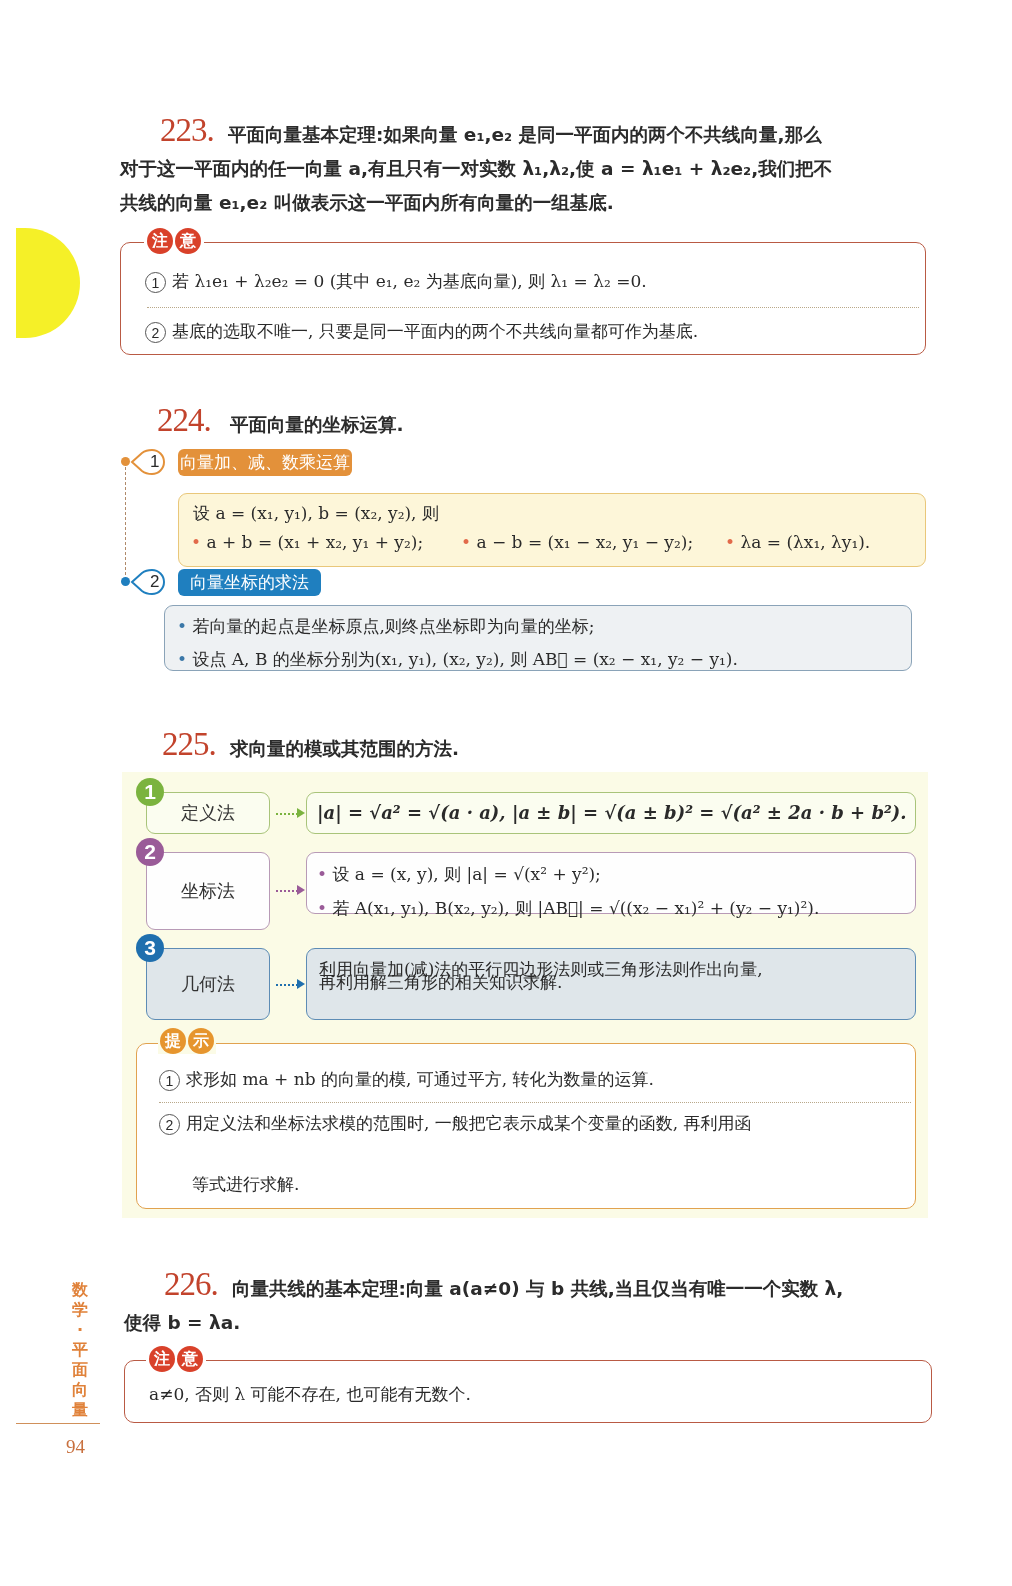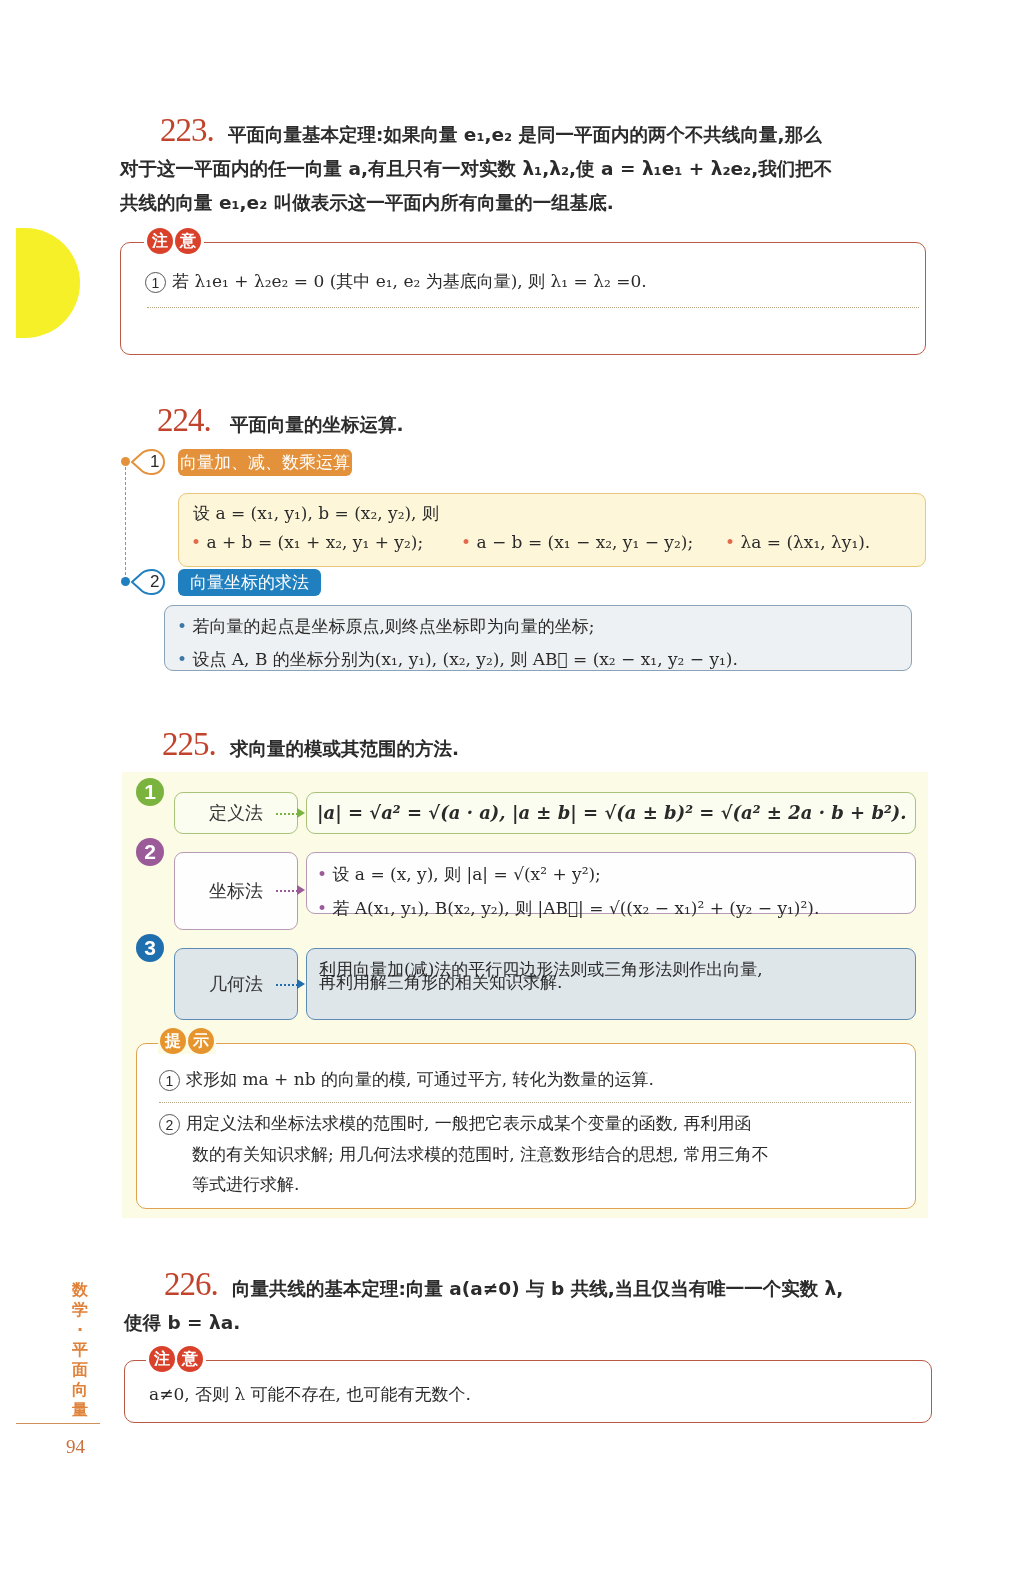--- a/index.html
+++ b/index.html
@@ -29,21 +29,21 @@
   .tag1 { background: #e3913a; color: #fff; border-radius: 6px; font-family: "DejaVu Sans", sans-serif; font-size: 17px; padding: 2px 2px; }
   .tag2 { background: #1f7fbf; color: #fff; border-radius: 6px; font-family: "DejaVu Sans", sans-serif; font-size: 17px; padding: 2px 12px; }
   .box-yellow { background: #fdf6d9; border: 1.5px solid #e9c77a; border-radius: 9px; margin-top: 8px; }
   .box-blue { background: #eef1f3; border: 1.5px solid #8aa3b8; border-radius: 9px; }
   .math-line { font-family: "DejaVu Serif", serif; font-size: 17px; color: #2a2a2a; white-space: nowrap; }
   .bullet-o { color: #e26a4a; }
   .bullet-b { color: #3b78a8; }
 
   
   .panel225 { background: #fbfbe6; }
-  .lbl-box { border-radius: 9px; display: flex; align-items: center; justify-content: center; font-family: "DejaVu Serif", serif; font-size: 18px; color: #333; margin-left: 28px; }
+  .lbl-box { border-radius: 9px; display: flex; align-items: center; justify-content: center; font-family: "DejaVu Serif", serif; font-size: 18px; color: #333; }
   .num-circle { width: 28px; height: 28px; border-radius: 50%; color: #fff; font-family: "Liberation Sans", sans-serif; font-weight: bold; font-size: 21px; display: flex; align-items: center; justify-content: center; }
   .connector { border-top: 2px dotted; height: 0; }
   .tri { width: 0; height: 0; border-top: 5px solid transparent; border-bottom: 5px solid transparent; border-left: 8px solid; }
   .hint-badge span { background: #e6952e; }
 </style>
 </head>
 <body>
 
 <div class="abs thumb"></div>
 
@@ -51,20 +51,23 @@
   <span class="item-num">223.</span>
 </div>
 <div class="abs para" style="left:228px; top:118px; width:710px; white-space:nowrap;">平面向量基本定理:如果向量 e₁,e₂ 是同一平面内的两个不共线向量,那么</div>
 <div class="abs para" style="left:120px; top:152px; width:820px; white-space:nowrap;">对于这一平面内的任一向量 a,有且只有一对实数 λ₁,λ₂,使 a = λ₁e₁ + λ₂e₂,我们把不</div>
 <div class="abs para" style="left:120px; top:186px; width:820px; white-space:nowrap;">共线的向量 e₁,e₂ 叫做表示这一平面内所有向量的一组基底.</div>
 
 <div class="abs note-box" style="left:120px; top:242px; width:806px; height:113px;">
   <div class="abs dotted" style="left:26px; right:6px; top:64px;"></div>
   <div class="abs note-line" style="left:24px; top:27px; white-space:nowrap;">
     <span class="circ">1</span><span>若 λ₁e₁ + λ₂e₂ = 0 (其中 e₁, e₂ 为基底向量), 则 λ₁ = λ₂ =0.</span>
+  </div>
+  <div class="abs note-line" style="left:24px; top:77px; white-space:nowrap;">
+    <span class="circ">2</span><span>基底的选取不唯一, 只要是同一平面内的两个不共线向量都可作为基底.</span>
   </div>
 </div>
 <div class="abs note-badge" style="left:144px; top:228px; background:#fff; padding:0 3px;">
   <span>注</span>
   <span>意</span>
 </div>
 
 <div class="abs" style="left:157px; top:402px;">
   <span class="item-num">224.</span>
 </div>
@@ -136,21 +139,20 @@
 </div>
 
 <div class="abs note-box" style="left:136px; top:1043px; width:780px; height:166px; border-color:#e1a24f;">
   <div class="abs note-line" style="left:22px; top:24px; white-space:nowrap;">
     <span class="circ">1</span><span>求形如 ma + nb 的向量的模, 可通过平方, 转化为数量的运算.</span>
   </div>
   <div class="abs dotted" style="left:22px; right:4px; top:58px;"></div>
   <div class="abs note-line" style="left:22px; top:68px; white-space:nowrap;">
     <span class="circ">2</span><span>用定义法和坐标法求模的范围时, 一般把它表示成某个变量的函数, 再利用函</span>
   </div>
-  <div class="abs note-line" style="left:55px; top:99px; white-space:nowrap;">数的有关知识求解; 用几何法求模的范围时, 注意数形结合的思想, 常用三角不</div>
   <div class="abs note-line" style="left:55px; top:129px; white-space:nowrap;">等式进行求解.</div>
 </div>
 <div class="abs note-badge hint-badge" style="left:158px; top:1028px; padding:0 2px; background:#fbfbe6;">
   <span>提</span>
   <span>示</span>
 </div>
 
 <div class="abs" style="left:164px; top:1266px;">
   <span class="item-num">226.</span>
 </div>

